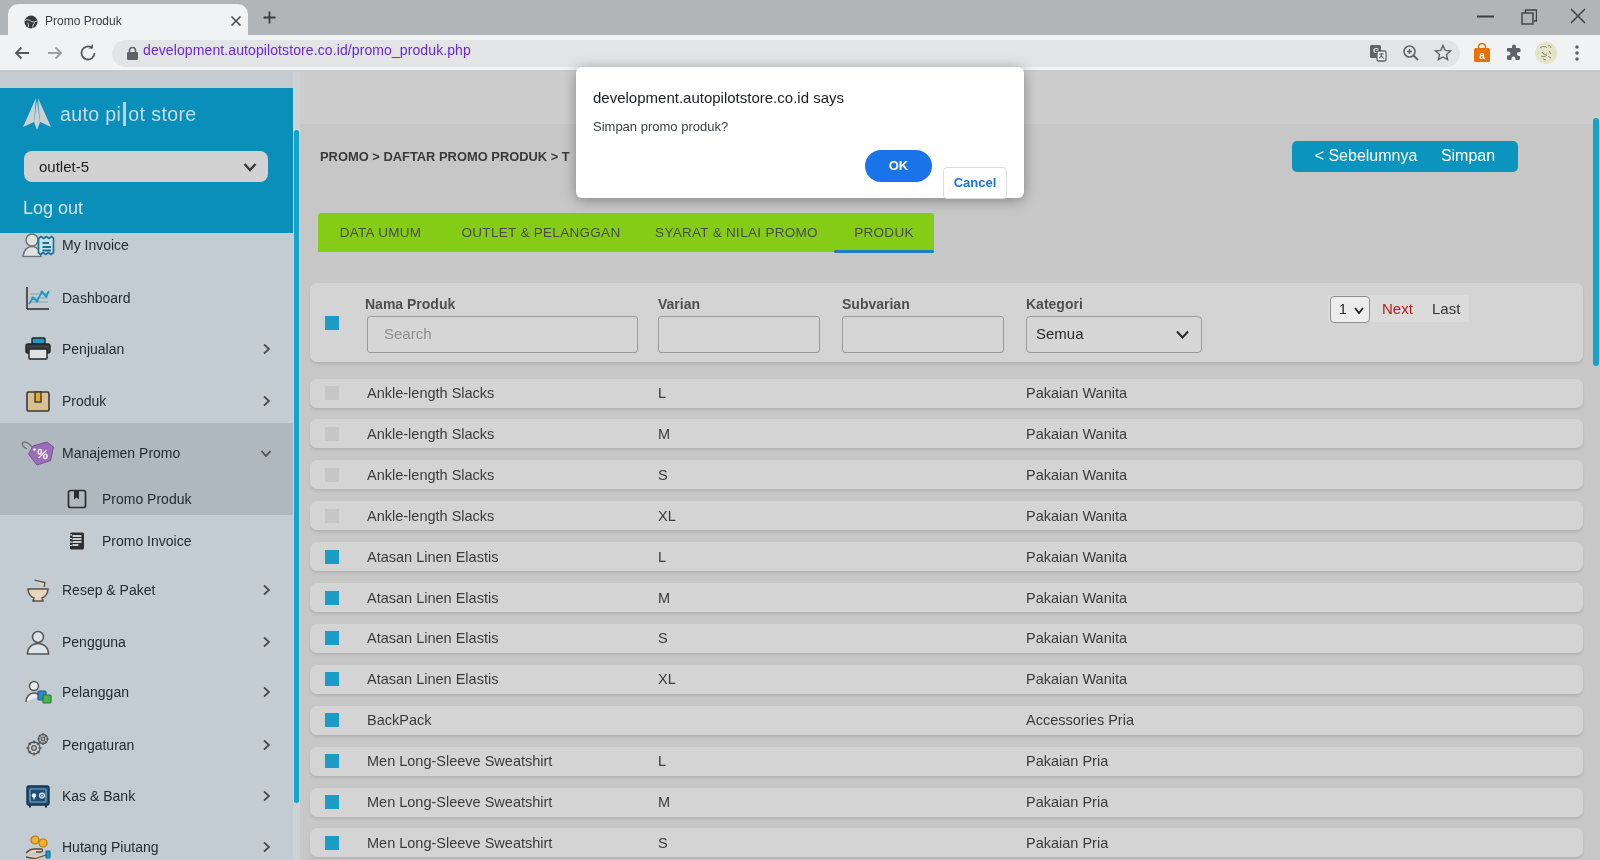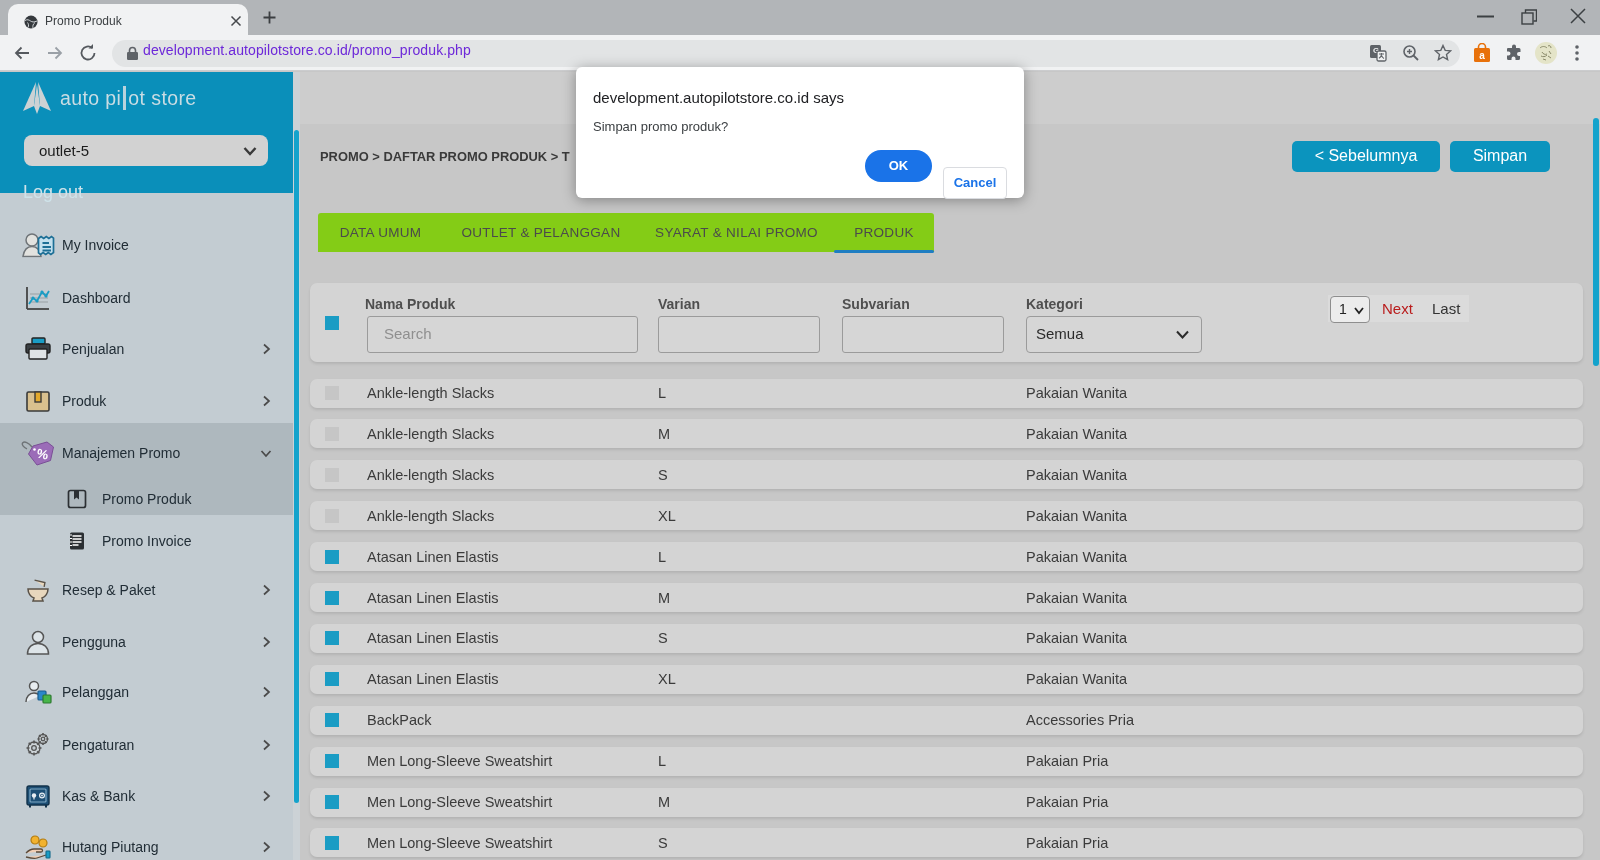--- a/index.html
+++ b/index.html
@@ -10,42 +10,42 @@
 #tabbar { position:absolute; left:0; top:0; width:1600px; height:35px; background:#b2b5b8; }
 #tab { position:absolute; left:8px; top:4px; width:240px; height:31px; background:#f1f2f3; border-radius:10px 10px 0 0; }
 #tabtitle { position:absolute; left:37px; top:10px; font-size:12px; color:#3c4043; }
 #toolbar { position:absolute; left:0; top:35px; width:1600px; height:36px; background:#f1f2f3; border-bottom:1px solid #cbccce; }
 #pill { position:absolute; left:112px; top:5px; width:1348px; height:27px; background:#e2e4e5; border-radius:14px; }
 #urltext { position:absolute; left:143px; top:42px; font-size:14px; color:#6d28d9; letter-spacing:0.1px; }
 
 
 #app { position:absolute; left:0; top:72px; width:1600px; height:788px; background:#c7c7c7; }
 #sidebar { position:absolute; left:0; top:0; width:300px; height:788px; background:#c3ccd2; }
-#sideheader { position:absolute; left:0; top:0; width:293px; height:121px; background:#0a8fba; }
+#sideheader { position:absolute; left:0; top:16px; width:293px; height:145px; background:#0a8fba; }
 #sbtrack { position:absolute; left:293px; top:0; width:7px; height:788px; background:#ccd2d6; }
 #sbthumb { position:absolute; left:293.5px; top:58px; width:5px; height:673px; background:#14a3cc; border-radius:3px; }
 #logotext { position:absolute; left:60px; top:14px; font-size:19.5px; color:#c9dce3; letter-spacing:0.4px; }
 #outletsel { position:absolute; left:24px; top:63px; width:244px; height:31px; background:#d2d2d2; border-radius:8px; }
 #outletsel span { position:absolute; left:15px; top:7px; font-size:15px; color:#1c1c1c; }
 #logout { position:absolute; left:23px; top:110px; font-size:18px; color:#cfe3ea; }
 .mitem { position:absolute; left:0; width:293px; height:40px; }
 .mtext { position:absolute; left:62px; top:50%; transform:translateY(-50%); font-size:14px; color:#212d36; }
 .msub { left:102px; }
 .micon { position:absolute; left:24px; top:50%; transform:translateY(-50%); width:28px; height:28px; }
 .miconsub { position:absolute; left:67px; top:50%; transform:translateY(-50%); width:20px; height:20px; }
 .chev { position:absolute; left:260px; top:50%; transform:translateY(-50%); width:12px; height:12px; }
 #hiband { position:absolute; left:0; top:351px; width:293px; height:92px; background:#aeb8be; }
 
 
 #main { position:absolute; left:300px; top:0; width:1300px; height:788px; }
 #topband { position:absolute; left:0; top:0; width:1300px; height:52px; background:#cdcdcd; }
 #crumb { position:absolute; left:20px; top:77px; font-size:12.9px; font-weight:bold; color:#3a3a3a; }
 .tealbtn { position:absolute; top:69px; height:31px; background:#0b94be; border-radius:5px; color:#fff; font-size:16px; text-align:center; line-height:30px; }
 #btnprev { left:992px; width:148px; }
-#btnsave { left:1150px; width:100px; }
+#btnsave { left:1118px; width:100px; }
 #tabsrow { position:absolute; left:18px; top:141px; width:616px; height:39px; background:#84cc16; border-radius:3px 3px 0 0; }
 .tabl { position:absolute; top:0; height:39px; font-size:13.5px; color:#4b4b4b; text-align:center; line-height:39px; letter-spacing:0.3px; }
 #tabactive { position:absolute; left:516px; top:37px; width:100px; height:3px; background:#1f7ec2; border-radius:2px; }
 
 
 .card { position:absolute; left:10px; width:1273px; background:#d4d4d4; border-radius:7px; box-shadow:0 2px 3px rgba(0,0,0,0.10); }
 #fcard { top:211px; height:79px; }
 .flabel { position:absolute; top:13px; font-size:14px; font-weight:bold; color:#4f4f4f; }
 .finput { position:absolute; top:33px; height:37px; border:1px solid #9b9b9b; border-radius:3px; background:rgba(255,255,255,0.06); }
 .row { height:29px; }

